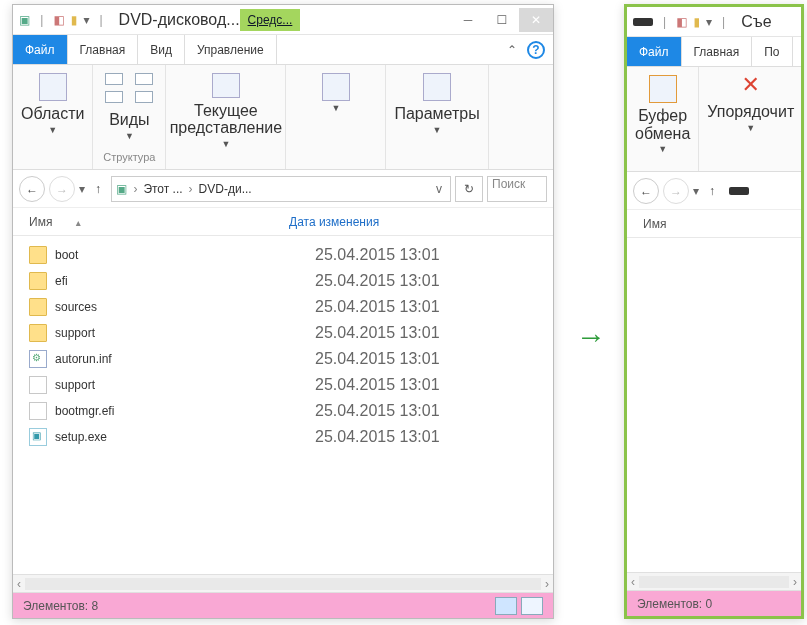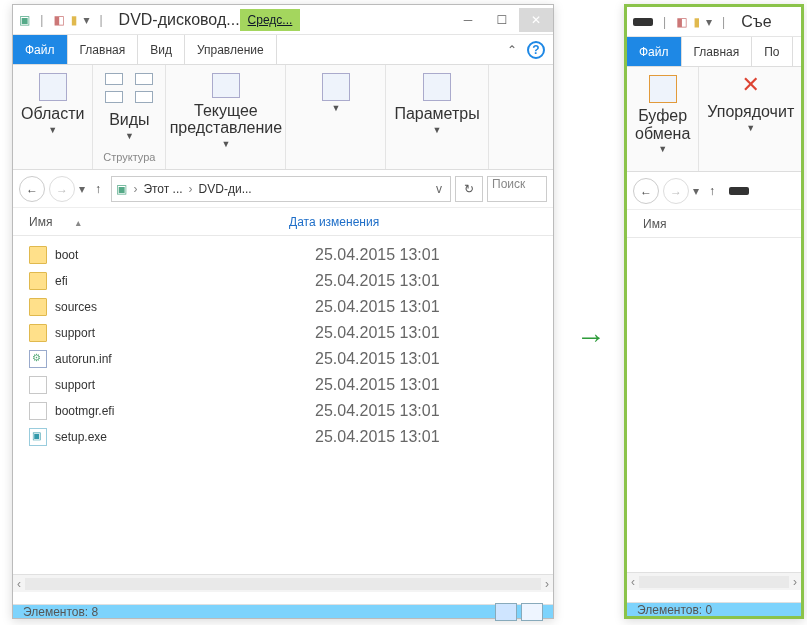--- a/index.html
+++ b/index.html
@@ -64,21 +64,21 @@
 .folder { background: #ffe08a; border: 1px solid #e0b94e; border-radius: 1px; }
 .inf-file { background: #fff; border: 1px solid #9ac; position: relative; }
 .inf-file::after { content: "⚙"; font-size: 10px; position: absolute; left: 2px; top: 1px; color: #5a7; }
 .blank-file { background: #fff; border: 1px solid #c8c8c8; }
 .exe-file { background: #fff; border: 1px solid #9cd; position: relative; }
 .exe-file::after { content: "▣"; font-size: 10px; position: absolute; left: 2px; top: 1px; color: #39a; }
 
 
 .hscroll { height: 18px; background: #f4f4f4; border-top: 1px solid #e0e0e0; display: flex; align-items: center; padding: 0 4px; color: #888; position: absolute; bottom: 26px; left: 0; right: 0; }
 .hscroll .track { flex: 1; height: 12px; background: #e9e9e9; margin: 0 4px; }
-.status { height: 14px; border-top: 1px solid #e0e0e0; display: flex; align-items: center; padding: 0 10px; color: #555; position: absolute; bottom: 0; left: 0; right: 0; background: #7dd3fc; }
+.status { height: 26px; border-top: 1px solid #e0e0e0; display: flex; align-items: center; padding: 0 10px; color: #555; position: absolute; bottom: 0; left: 0; right: 0; background: #f9a8d4; }
 .status .viewbtns { margin-left: auto; display: flex; gap: 4px; }
 .viewbtn { width: 22px; height: 18px; border: 1px solid #8ab; background: #eef5ff; }
 .viewbtn.active { background: #cfe5ff; }
 
 
 .arrow { position: absolute; left: 576px; top: 316px; color: #2e9c3a; font-size: 30px; font-weight: bold; }
 
 .drive-icon { width: 20px; height: 8px; background: #333; border-radius: 2px; display: inline-block; }
 </style>
 </head>

